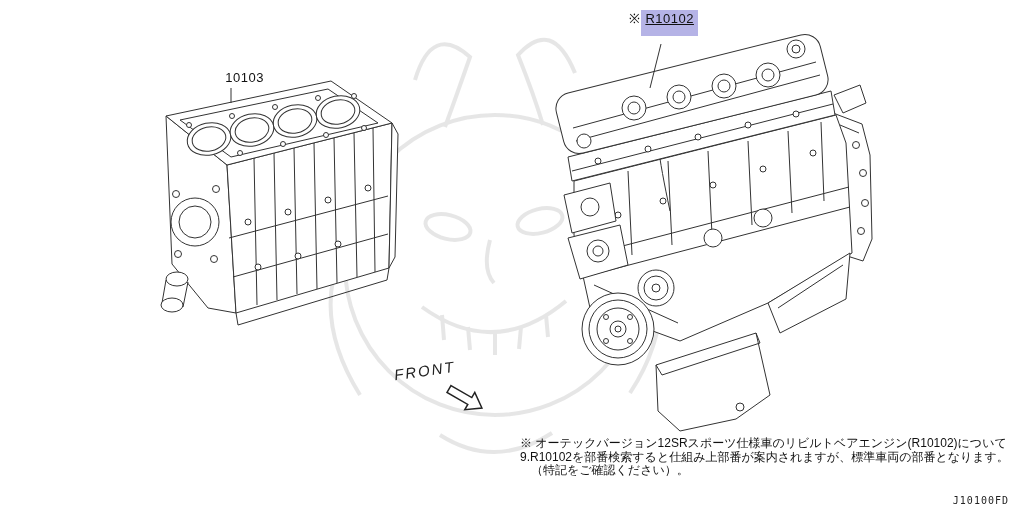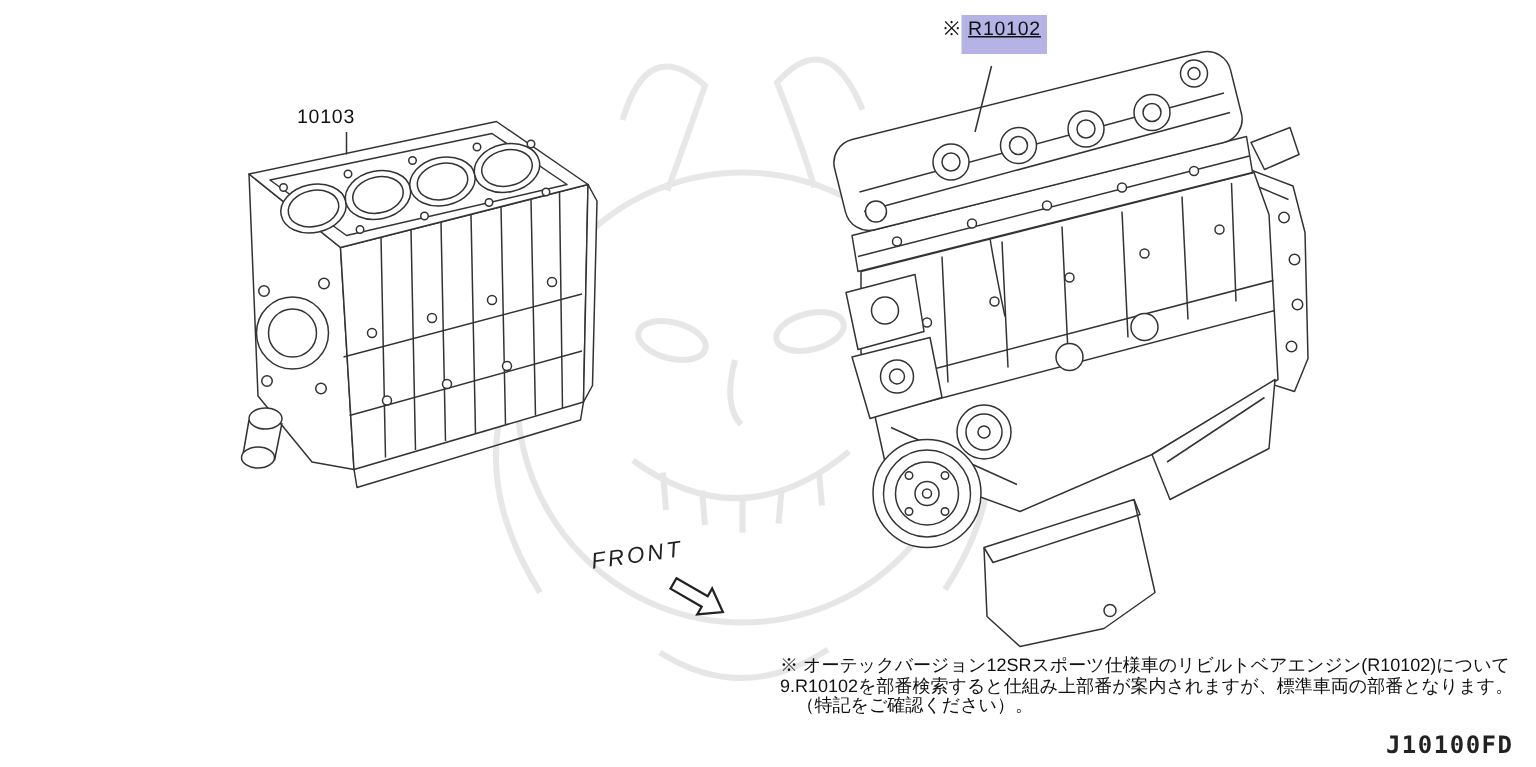--- a/index.html
+++ b/index.html
@@ -4,35 +4,35 @@
 <style>
   * { margin:0; padding:0; box-sizing:border-box; }
   html,body { background:#ffffff; }
   body { font-family:"Liberation Sans", sans-serif; color:#111; }
   .page { position:relative; width:1024px; height:511px; background:#fff; overflow:hidden; }
   .abs { position:absolute; }
   svg { display:block; }
   .overlay { pointer-events:none; }
 
   .part-label { position:absolute; font-size:13px; letter-spacing:.5px; color:#111; white-space:nowrap; }
-  .part-label.left { left:198px; top:70px; width:66px; text-align:left; }
+  .part-label.left { left:198px; top:70px; width:66px; text-align:right; }
   .part-label.right { left:629px; top:9px; }
   .ref-mark { margin-right:1px; }
   .hl { display:inline-block; padding:1px 4px 10px 4px; }
   .hl .pn { text-decoration:underline; }
 
   .front-label { position:absolute; left:394px; top:362px; font-size:15px; font-style:italic;
                  letter-spacing:2px; transform:rotate(-8deg); color:#222; }
 
   .notes { position:absolute; left:520px; top:436px; font-size:12px; line-height:14px;
            white-space:nowrap; color:#111; }
   .note-indent { padding-left:11px;font-family:Liberation Mono, monospace; }
 
-  .diagram-code { position:absolute; right:15px; bottom:5px; font-size:16px; letter-spacing:1px;
-                  font-family:"DejaVu Sans Mono", monospace; color:#222;font-weight:bold; }
+  .diagram-code { position:absolute; right:15px; bottom:5px; font-size:10px; letter-spacing:1px;
+                  font-family:"DejaVu Sans Mono", monospace; color:#222; }
 </style>
 </head>
 <body>
 
 <div class="page">
 
   <svg class="abs overlay" style="left:290px; top:15px;" width="410" height="480" viewBox="0 0 410 480">
     <g stroke="#c9c9c9" stroke-width="4" fill="none" opacity="0.45">
       <circle cx="205" cy="250" r="150"></circle>
       <path d="M125 65 Q142 8 180 42 Q166 82 155 112"></path>

